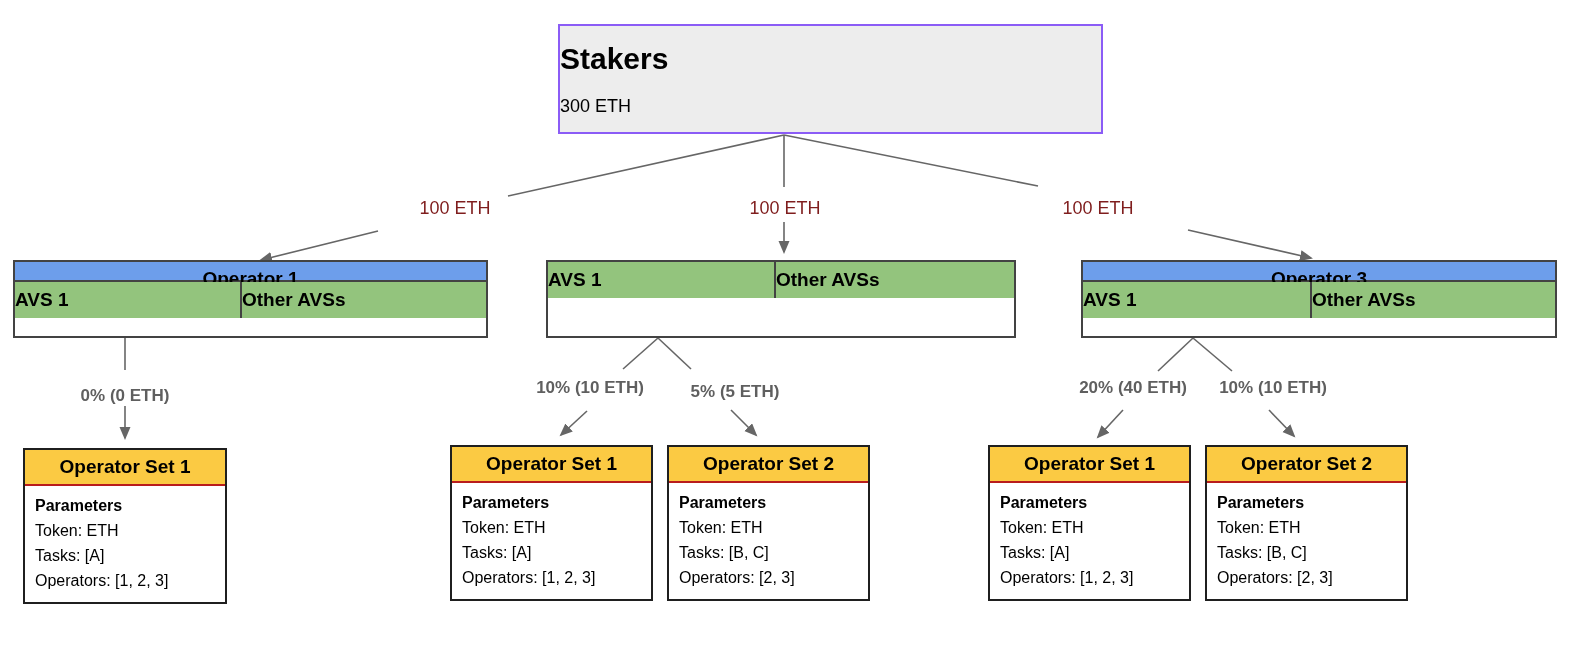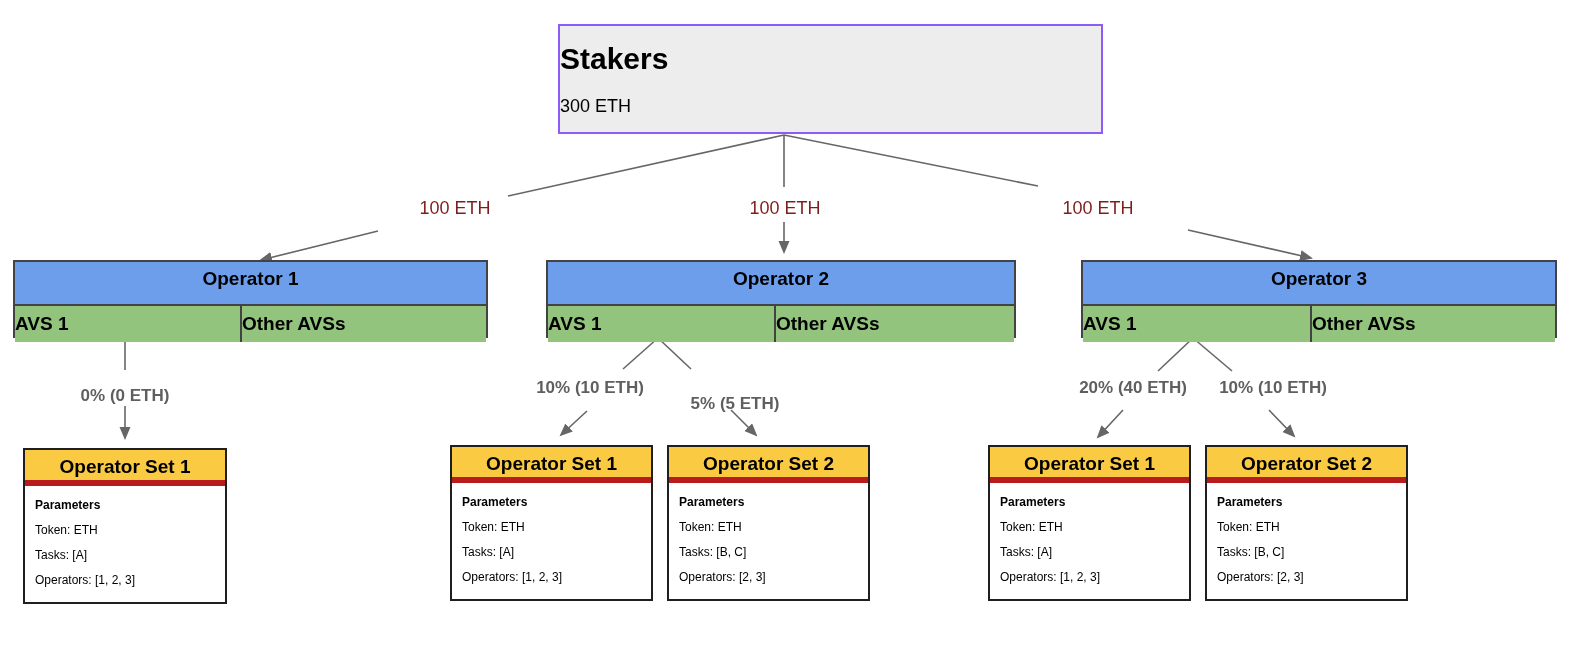--- a/index.html
+++ b/index.html
@@ -46,21 +46,21 @@
   
   .op-table {
     position: absolute;
     top: 260px;
     height: 78px;
     border: 2px solid #434343;
     background: #fff;
     z-index: 2;
   }
   .op-header {
-    height: 44px;
+    height: 20px;
     background: #6d9eeb;
     border-bottom: 2px solid #434343;
     text-align: center;
     line-height: 34px;
     font-size: 19px;
     font-weight: bold;
     color: #000;
   }
   .avs-row {
     display: flex;
@@ -79,30 +79,30 @@
   .set-box {
     position: absolute;
     width: 203px;
     background: #ffffff;
     border: 2px solid #1f1f1f;
     z-index: 2;
   }
   .set-header {
     height: 36px;
     background: #fbca43;
-    border-bottom: 6px solid #b91c1c;
+    border-bottom: 2px solid #b91c1c;
     text-align: center;
     line-height: 34px;
     font-size: 19px;
     font-weight: bold;
     color: #000;
   }
   .set-body {
     padding: 7px 10px 9px 10px;
-    font-size: 12px;
+    font-size: 16px;
     line-height: 25px;
     color: #000;
   }
   .set-params-heading { font-weight: bold; }
 
   
   .edge-label {
     position: absolute;
     transform: translate(-50%, -50%);
     font-size: 18px;
@@ -166,38 +166,37 @@
 
   <div class="op-table" style="left:13px; width:475px;">
     <div class="op-header">Operator 1</div>
     <div class="avs-row">
       <div class="avs-cell" style="width:225px;">AVS 1</div>
       <div class="avs-cell other">Other AVSs</div>
     </div>
   </div>
 
   <div class="op-table" style="left:546px; width:470px;">
-    <div class="op-header">Operator 2</div>
     <div class="avs-row">
       <div class="avs-cell" style="width:226px;">AVS 1</div>
       <div class="avs-cell other">Other AVSs</div>
     </div>
   </div>
 
   <div class="op-table" style="left:1081px; width:476px;">
     <div class="op-header">Operator 3</div>
     <div class="avs-row">
       <div class="avs-cell" style="width:227px;">AVS 1</div>
       <div class="avs-cell other">Other AVSs</div>
     </div>
   </div>
 
   <div class="pct-label" style="left:125px; top:388px;margin-top:8px;">0% (0 ETH)</div>
   <div class="pct-label" style="left:590px; top:388px;">10% (10 ETH)</div>
-  <div class="pct-label" style="left:735px; top:404px;">5% (5 ETH)</div>
+  <div class="pct-label" style="left:735px; top:392px;">5% (5 ETH)</div>
   <div class="pct-label" style="left:1133px; top:388px;">20% (40 ETH)</div>
   <div class="pct-label" style="left:1273px; top:388px;">10% (10 ETH)</div>
 
   <div class="set-box" style="left:23px; top:448px; width:204px;">
     <div class="set-header">Operator Set 1</div>
     <div class="set-body">
       <div class="set-params-heading">Parameters</div>
       <div>Token: ETH</div>
       <div>Tasks: [A]</div>
       <div>Operators: [1, 2, 3]</div>

